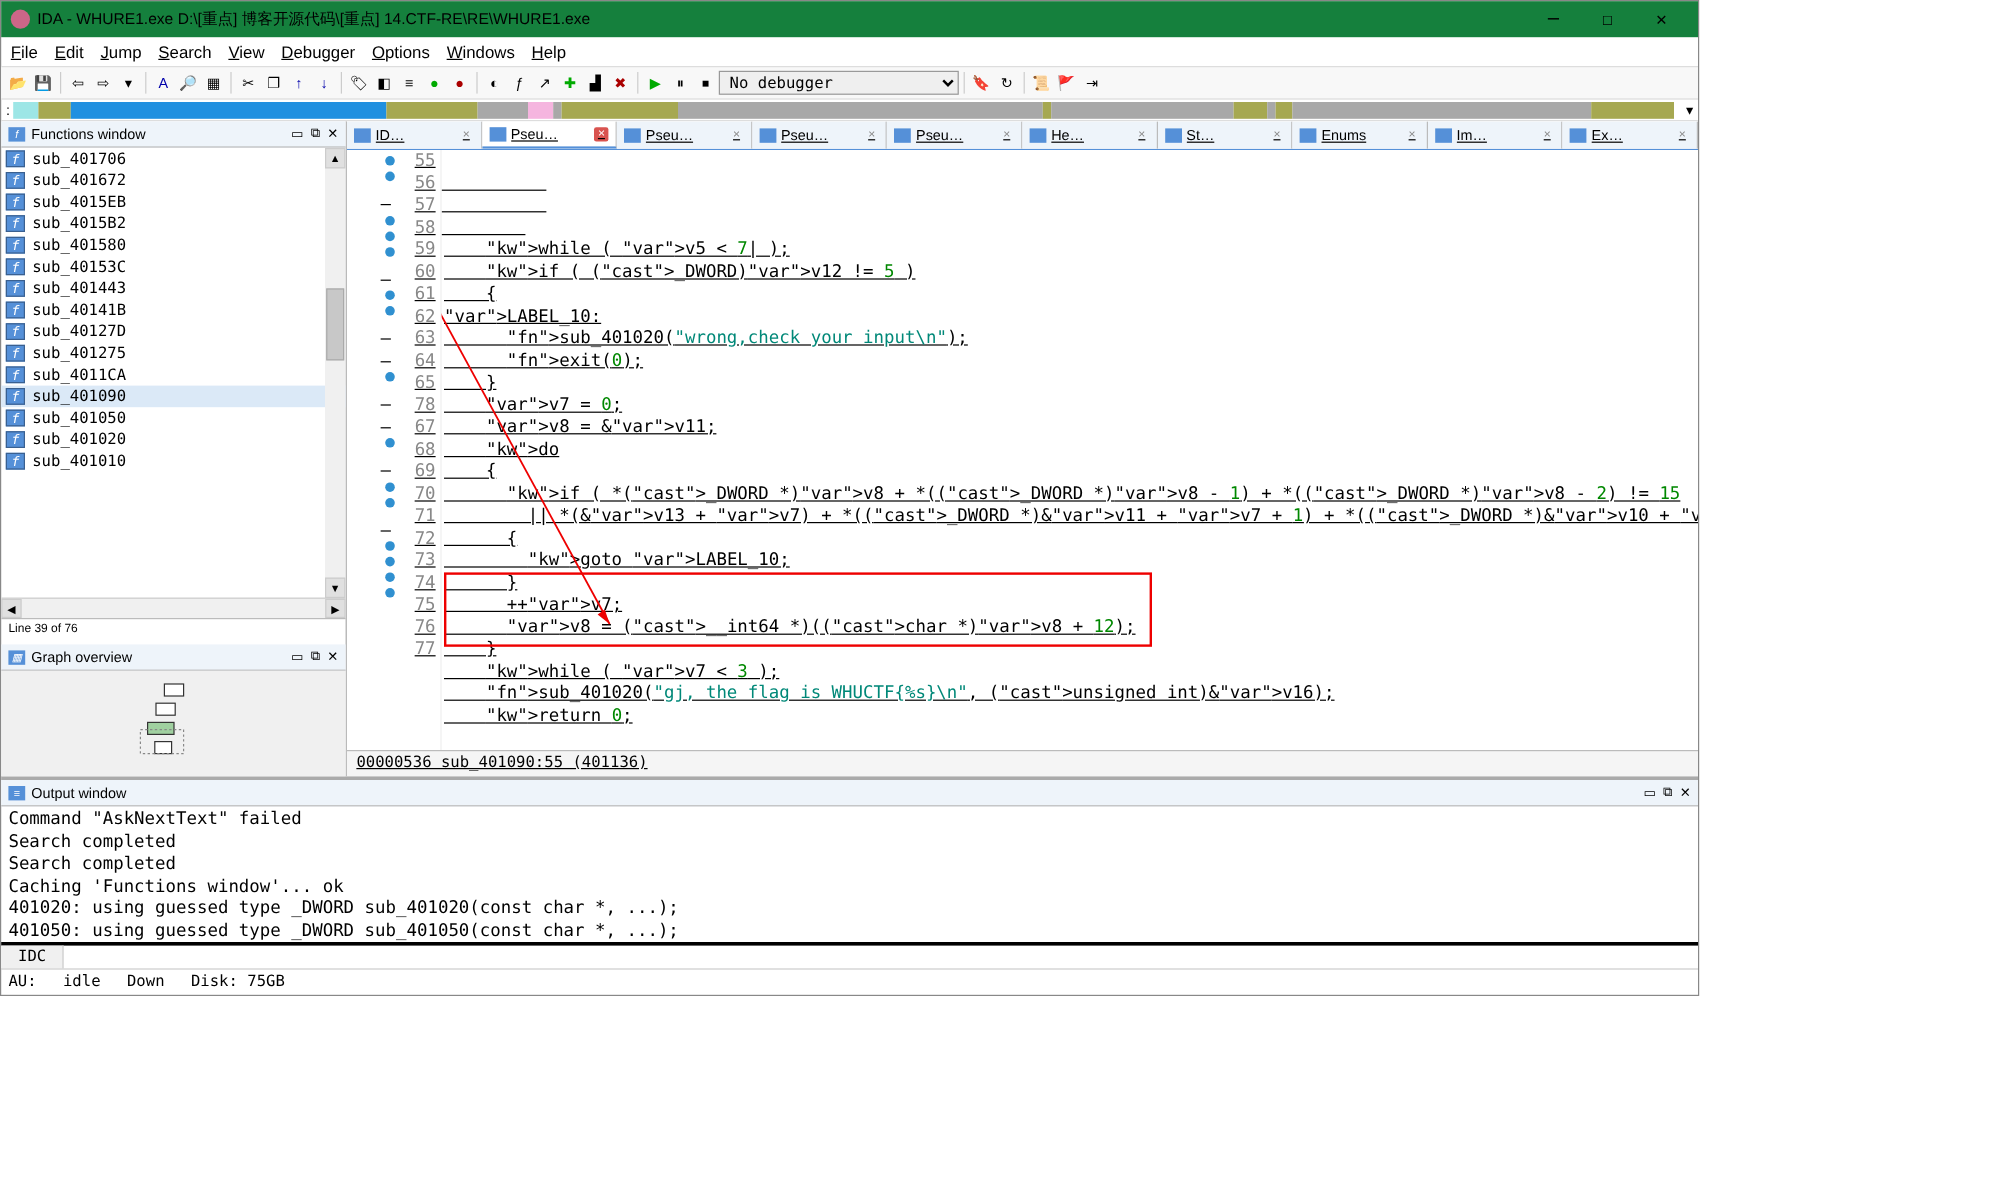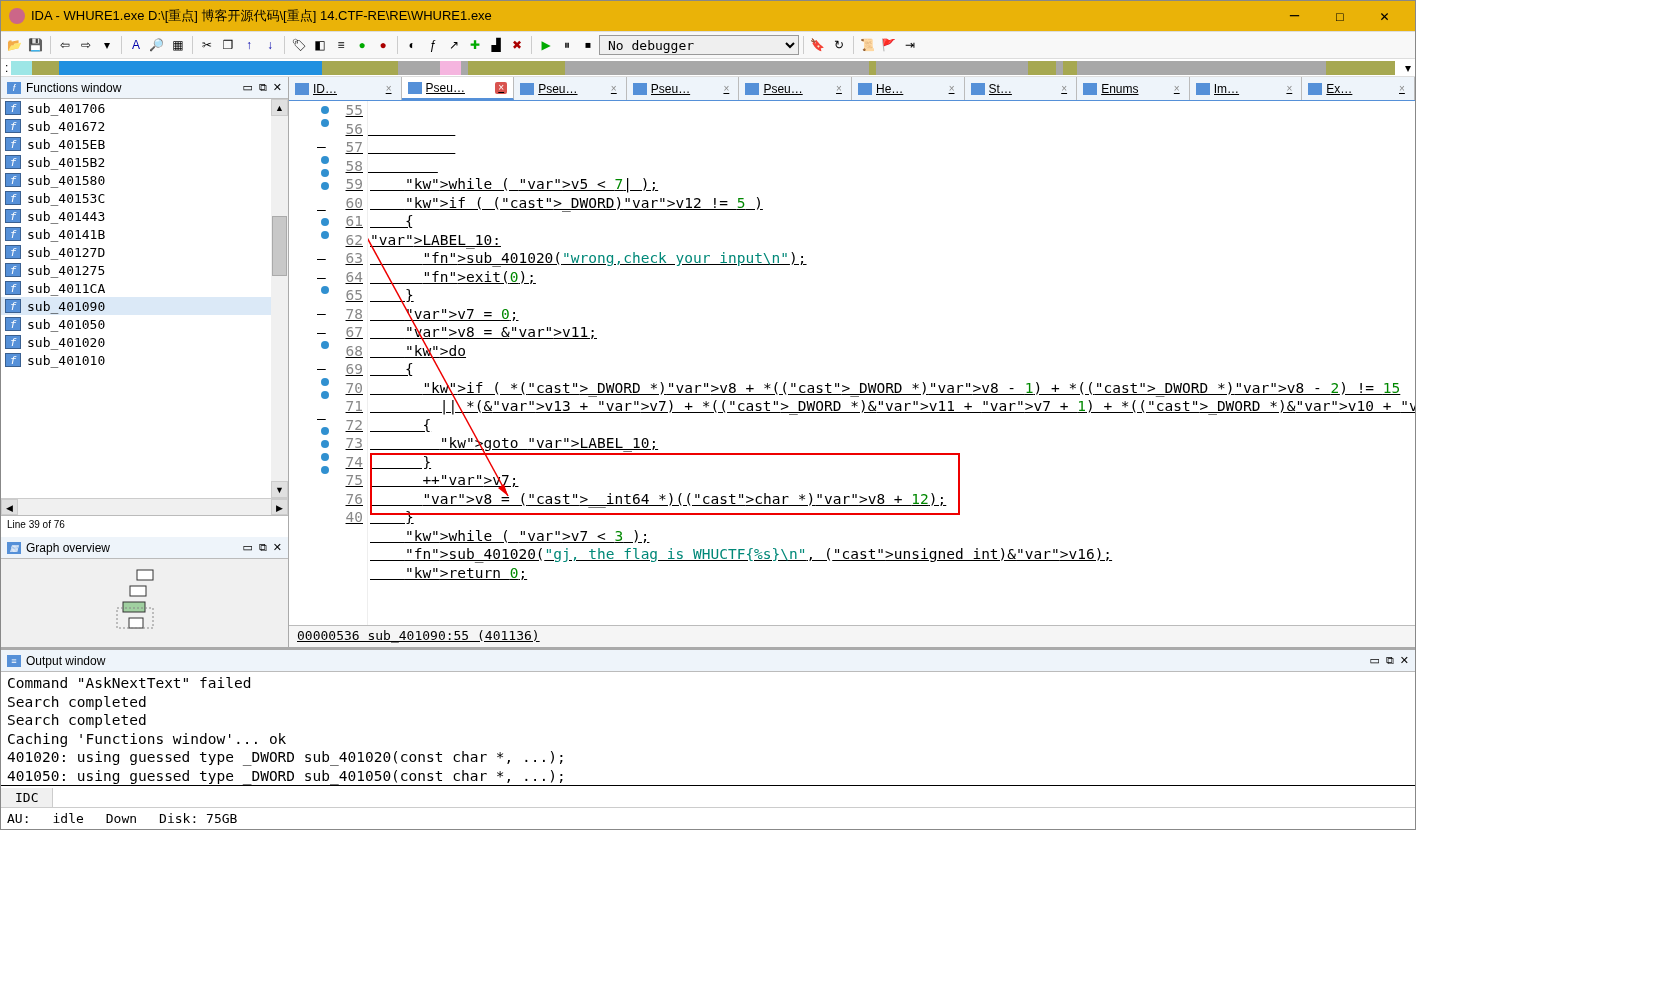--- a/index.html
+++ b/index.html
@@ -1,18 +1,18 @@
 <!DOCTYPE html>
 <html><head>
 <meta charset="utf-8">
 <style>
 * { box-sizing: border-box; margin: 0; padding: 0; }
 body { font-family: "Segoe UI", Tahoma, sans-serif; font-size: 12px; background: #fff; overflow: hidden; }
 .window { width: 1416px; height: 830px; border: 1px solid #888; display: flex; flex-direction: column; position: relative; }
-.titlebar { height: 30px; display: flex; align-items: center; padding: 0 8px; background: #eab308; }
+.titlebar { height: 30px; display: flex; align-items: center; padding: 0 8px; background: #15803d; }
 .titlebar .icon { width: 16px; height: 16px; background: #cc6688; border-radius: 50%; margin-right: 6px; }
 .titlebar .title { flex: 1; font-size: 13px; }
 .winctrls { display: flex; }
 .winctrls div { width: 45px; height: 28px; display: flex; align-items: center; justify-content: center; font-size: 15px; font-family: Consolas, monospace; }
 .menubar { height: 24px; display: flex; align-items: center; padding: 0 8px; gap: 14px; font-size: 14px; }
 .menubar span u { text-decoration: underline; }
 .toolbar { height: 28px; display: flex; align-items: center; padding: 2px 4px; gap: 1px; border-top: 1px solid #ddd; border-bottom: 1px solid #ddd; background: #f8f8f8; }
 .tbtn { width: 20px; height: 20px; display: inline-flex; align-items: center; justify-content: center; font-size: 12px; border: 1px solid transparent; }
 .tsep { width: 1px; height: 18px; background: #ccc; margin: 0 3px; }
 .tbtn.green { color: #0a0; }
@@ -57,41 +57,52 @@
 .dots .dot { display: block; width: 8px; height: 8px; background: #3090d0; border-radius: 50%; margin: 5px auto; }
 .code { flex: 1; line-height: 18.5px; white-space: pre; overflow: hidden; border-left: 1px solid #eee; position: relative; }
 .code .line { padding-left: 2px; }
 .str { color: #008878; }
 .num { color: #008800; }
 .redbox { position: absolute; border: 2px solid #e00; pointer-events: none; }
 .arrow { position: absolute; pointer-events: none; }
 .statusline { height: 22px; border-top: 1px solid #bbb; background: #f5f5f5; padding: 2px 8px; font-family: Consolas, monospace; font-size: 13px; }
 .outpane { height: 160px; display: flex; flex-direction: column; border-top: 3px solid #aaa; }
 .outtext { flex: 1; font-family: Consolas, monospace; font-size: 14.5px; padding: 2px 6px; line-height: 18.5px; white-space: pre; overflow: hidden; }
-.idctab { height: 22px; display: flex; border-top: 1px solid #000000; align-items: flex-end; }
+.idctab { height: 22px; display: flex; border-top: 3px solid #000000; align-items: flex-end; }
 .idctab div { padding: 2px 14px; border-right: 1px solid #ccc; font-family: Consolas, monospace; font-size: 13px; background: #f0f0f0; }
 .bottomstat { height: 22px; display: flex; align-items: center; padding: 0 6px; font-family: Consolas, monospace; font-size: 13px; border-top: 1px solid #ccc; gap: 22px; }
 .hscroll { height: 17px; background: #f0f0f0; display: flex; border-top: 1px solid #ccc; }
 .hscroll .arr { width: 17px; text-align: center; font-size: 9px; line-height: 17px; background: #e0e0e0; border: 1px solid #ccc; }
 .hscroll .track { flex: 1; }
 </style>
 </head>
 <body>
 
 <div class="window">
   <div class="titlebar">
     <div class="icon"></div>
     <div class="title">IDA - WHURE1.exe D:\[重点] 博客开源代码\[重点] 14.CTF-RE\RE\WHURE1.exe</div>
     <div class="winctrls">
       <div>─</div>
       <div>☐</div>
       <div>✕</div>
     </div>
   </div>
 
+  <div class="menubar" id="menubar">
+      <span><u>F</u>ile</span>
+      <span><u>E</u>dit</span>
+      <span><u>J</u>ump</span>
+      <span><u>S</u>earch</span>
+      <span><u>V</u>iew</span>
+      <span><u>D</u>ebugger</span>
+      <span><u>O</u>ptions</span>
+      <span><u>W</u>indows</span>
+      <span><u>H</u>elp</span>
+    </div>
 
   <div class="toolbar">
     <div class="tbtn">📂</div>
     <div class="tbtn">💾</div>
     <div class="tsep"></div>
     <div class="tbtn">⇦</div>
     <div class="tbtn">⇨</div>
     <div class="tbtn">▾</div>
     <div class="tsep"></div>
     <div class="tbtn blue">A</div>
@@ -386,21 +397,21 @@
             <div>67</div>
             <div>68</div>
             <div>69</div>
             <div>70</div>
             <div>71</div>
             <div>72</div>
             <div>73</div>
             <div>74</div>
             <div>75</div>
             <div>76</div>
-            <div>40</div>
+            <div>77</div>
           </div>
         <div class="code" id="code">
           <div class="redbox" style="left:2px;top:352px;width:590px;height:62px;"></div>
           <svg class="arrow" style="left:-170px;top:-165px;width:320px;height:570px;">
             <line x1="10" y1="10" x2="310" y2="560" stroke="#e00" stroke-width="1.5"></line>
             <polygon points="310,560 300,552 306,548" fill="#e00"></polygon>
           </svg>
         <div class="line">    <span class="&lt;span">"kw"</span>&gt;while ( <span class="&lt;span">"var"</span>&gt;v5 &lt; <span class="num">7</span>| );</div><div class="line">    <span class="&lt;span">"kw"</span>&gt;if ( (<span class="&lt;span">"cast"</span>&gt;_DWORD)<span class="&lt;span">"var"</span>&gt;v12 != <span class="num">5</span> )</div><div class="line">    {</div><div class="line"><span class="&lt;span">"var"</span>&gt;LABEL_10:</div><div class="line">      <span class="&lt;span">"fn"</span>&gt;sub_401020(<span class="str">"wrong,check your input\n"</span>);</div><div class="line">      <span class="&lt;span">"fn"</span>&gt;exit(<span class="num">0</span>);</div><div class="line">    }</div><div class="line">    <span class="&lt;span">"var"</span>&gt;v7 = <span class="num">0</span>;</div><div class="line">    <span class="&lt;span">"var"</span>&gt;v8 = &amp;<span class="&lt;span">"var"</span>&gt;v11;</div><div class="line">    <span class="&lt;span">"kw"</span>&gt;do</div><div class="line">    {</div><div class="line">      <span class="&lt;span">"kw"</span>&gt;if ( *(<span class="&lt;span">"cast"</span>&gt;_DWORD *)<span class="&lt;span">"var"</span>&gt;v8 + *((<span class="&lt;span">"cast"</span>&gt;_DWORD *)<span class="&lt;span">"var"</span>&gt;v8 - <span class="num">1</span>) + *((<span class="&lt;span">"cast"</span>&gt;_DWORD *)<span class="&lt;span">"var"</span>&gt;v8 - <span class="num">2</span>) != <span class="num">15</span></div><div class="line">        || *(&amp;<span class="&lt;span">"var"</span>&gt;v13 + <span class="&lt;span">"var"</span>&gt;v7) + *((<span class="&lt;span">"cast"</span>&gt;_DWORD *)&amp;<span class="&lt;span">"var"</span>&gt;v11 + <span class="&lt;span">"var"</span>&gt;v7 + <span class="num">1</span>) + *((<span class="&lt;span">"cast"</span>&gt;_DWORD *)&amp;<span class="&lt;span">"var"</span>&gt;v10 + <span class="&lt;span">"var"</span>&gt;v7) !=  )</div><div class="line">      {</div><div class="line">        <span class="&lt;span">"kw"</span>&gt;goto <span class="&lt;span">"var"</span>&gt;LABEL_10;</div><div class="line">      }</div><div class="line">      ++<span class="&lt;span">"var"</span>&gt;v7;</div><div class="line">      <span class="&lt;span">"var"</span>&gt;v8 = (<span class="&lt;span">"cast"</span>&gt;__int64 *)((<span class="&lt;span">"cast"</span>&gt;char *)<span class="&lt;span">"var"</span>&gt;v8 + <span class="num">12</span>);</div><div class="line">    }</div><div class="line">    <span class="&lt;span">"kw"</span>&gt;while ( <span class="&lt;span">"var"</span>&gt;v7 &lt; <span class="num">3</span> );</div><div class="line">    <span class="&lt;span">"fn"</span>&gt;sub_401020(<span class="str">"gj, the flag is WHUCTF{%s}\n"</span>, (<span class="&lt;span">"cast"</span>&gt;unsigned int)&amp;<span class="&lt;span">"var"</span>&gt;v16);</div><div class="line">    <span class="&lt;span">"kw"</span>&gt;return <span class="num">0</span>;</div></div>
       </div>
       <div class="statusline">00000536 sub_401090:55 (401136)</div>

